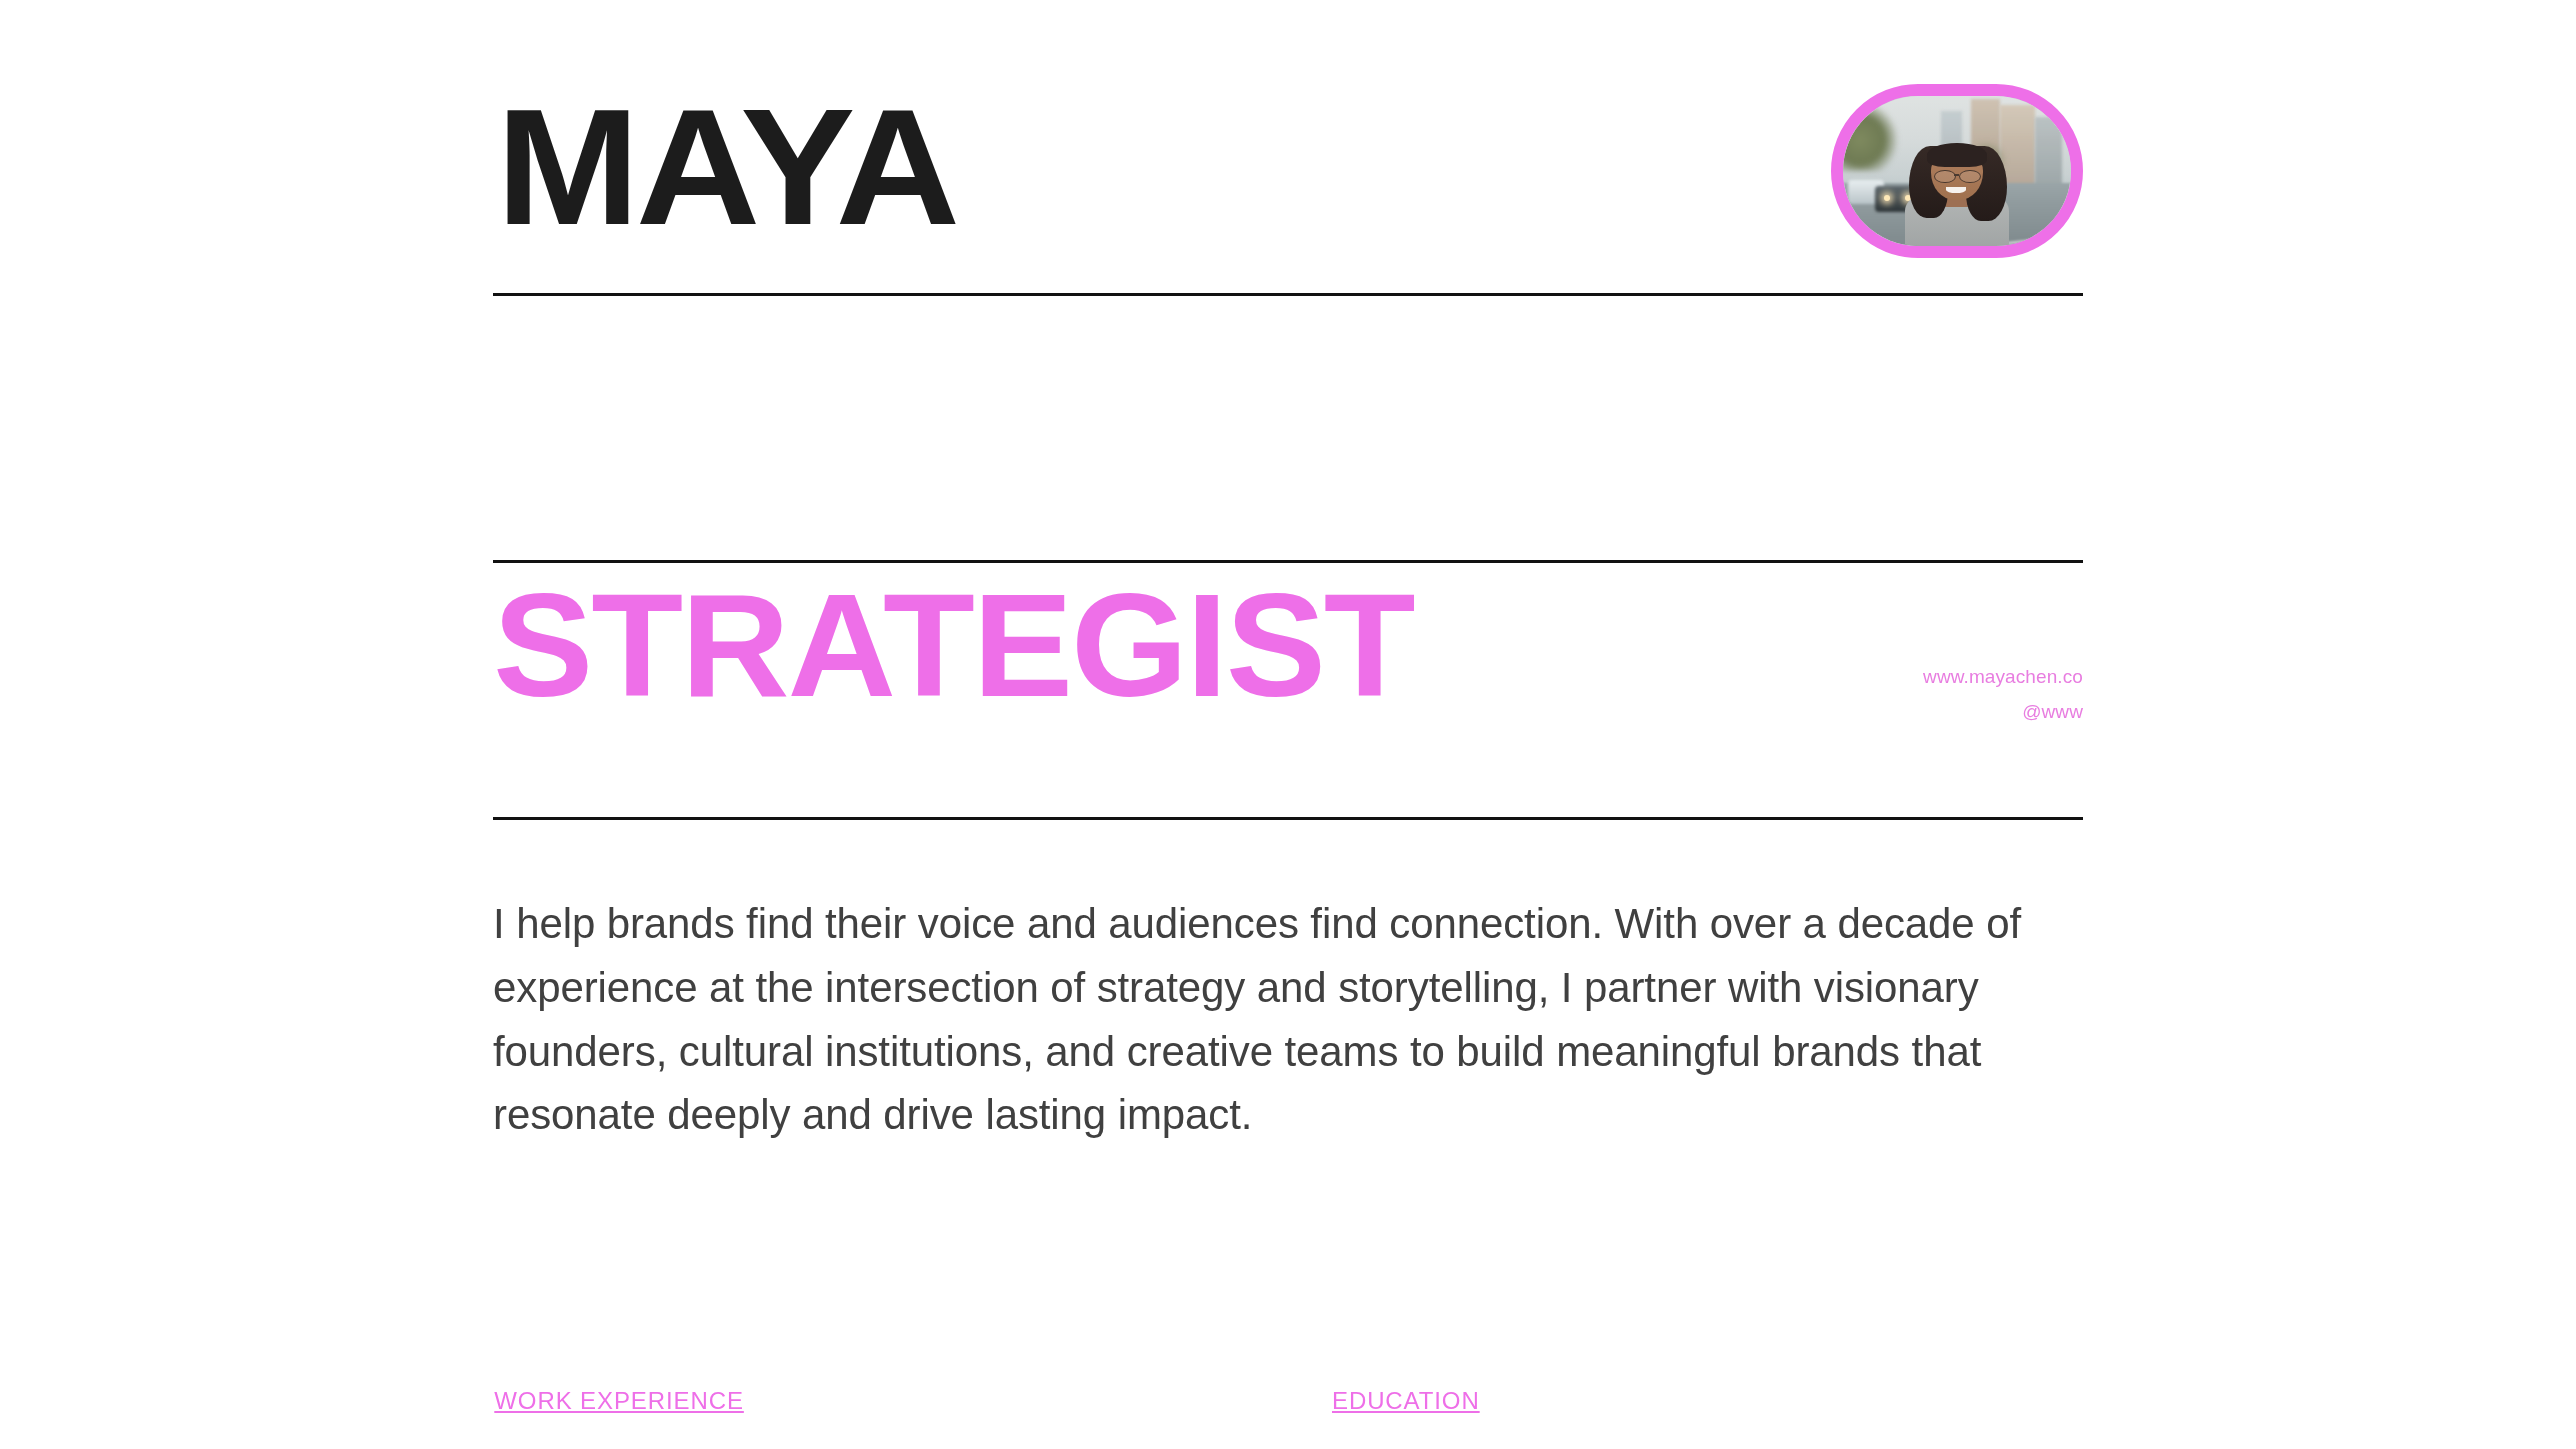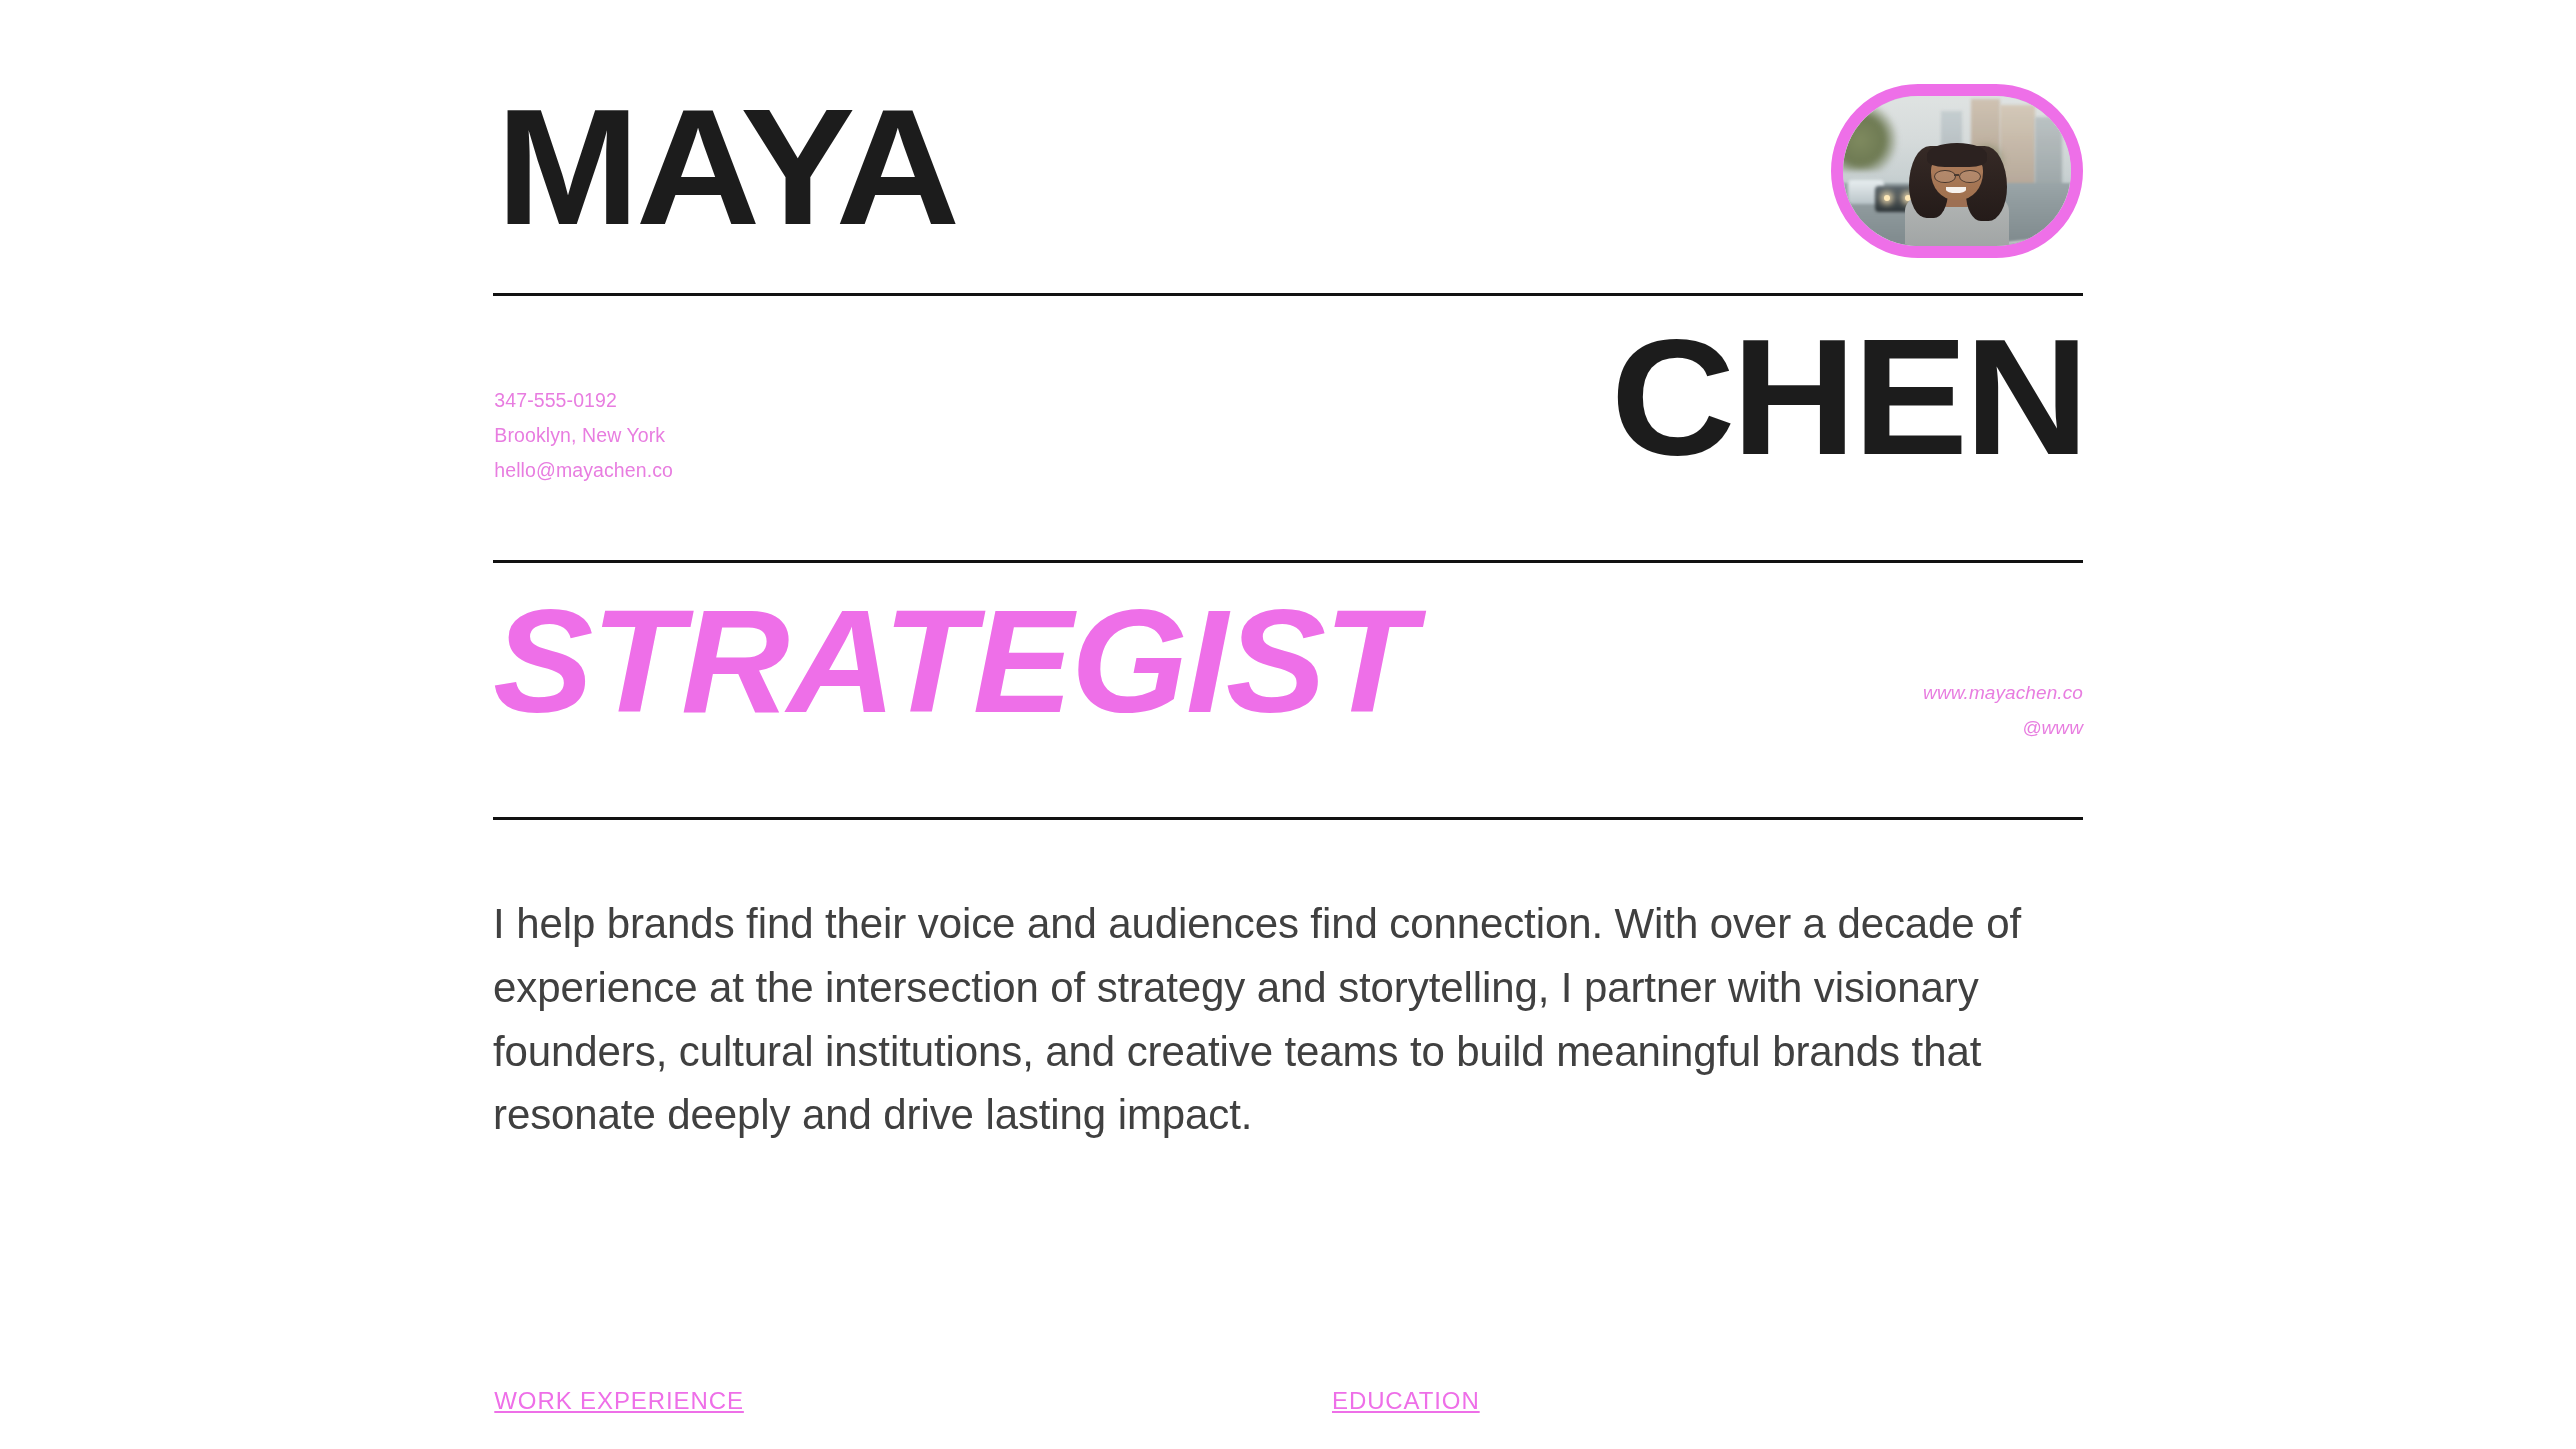--- a/index.html
+++ b/index.html
@@ -217,24 +217,23 @@
     color: #1c1c1c;
     transform: scaleX(1.04);
     transform-origin: right top;
     white-space: nowrap;
   }
 
   
   .title-row {
     position: absolute;
     left: 0;
-    top: 590px;
+    top: 574px;
     width: 1590px;
     height: 235px;
-    font-style: italic;
   }
   .title {
     position: absolute;
     left: 0;
     top: 9.4px;
     font-family: "Liberation Sans", sans-serif;
     font-weight: 700;
     font-size: 146px;
     line-height: 0.86;
     letter-spacing: -2px;
@@ -324,28 +323,20 @@
           <div class="ph-glass ph-g-l"></div>
           <div class="ph-glass ph-g-r"></div>
           <div class="ph-g-bridge"></div>
           <div class="ph-smile"></div>
         </div>
       </div>
     </div>
 
     <div class="rule rule-1"></div>
 
-    <div class="meta-row">
-      <div class="contact">
-        <div>347-555-0192</div>
-        <div>Brooklyn, New York</div>
-        <div>hello@mayachen.co</div>
-      </div>
-      <div class="name-last">CHEN</div>
-    </div>
 
     <div class="rule rule-2"></div>
 
     <div class="title-row">
       <div class="title">STRATEGIST</div>
       <div class="links">
         <div>www.mayachen.co</div>
         <div>@www</div>
       </div>
     </div>

